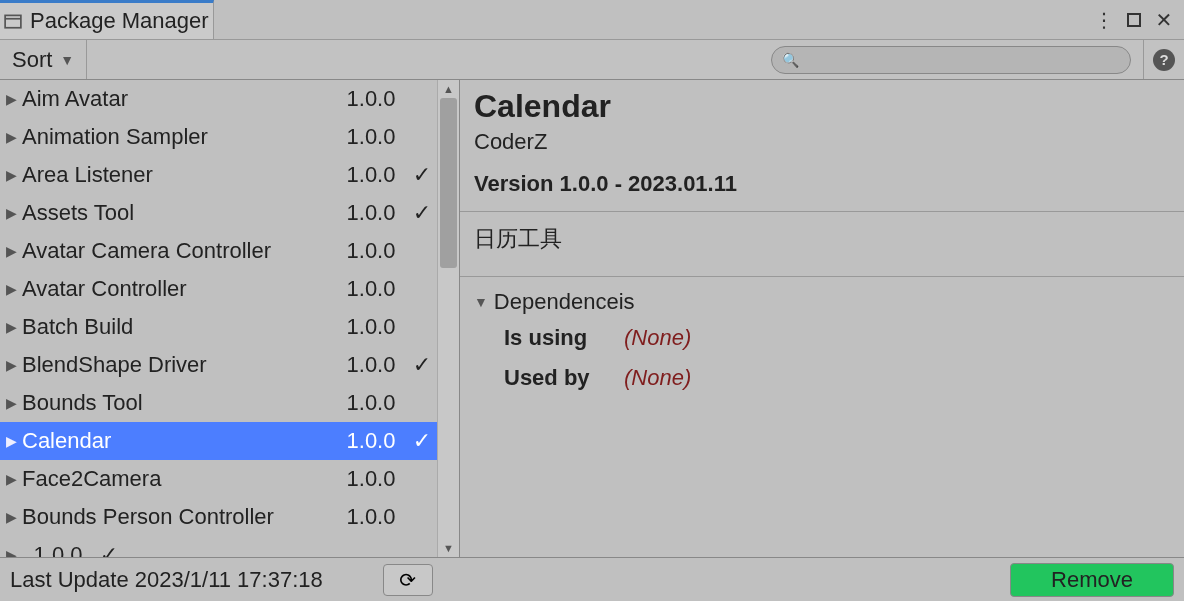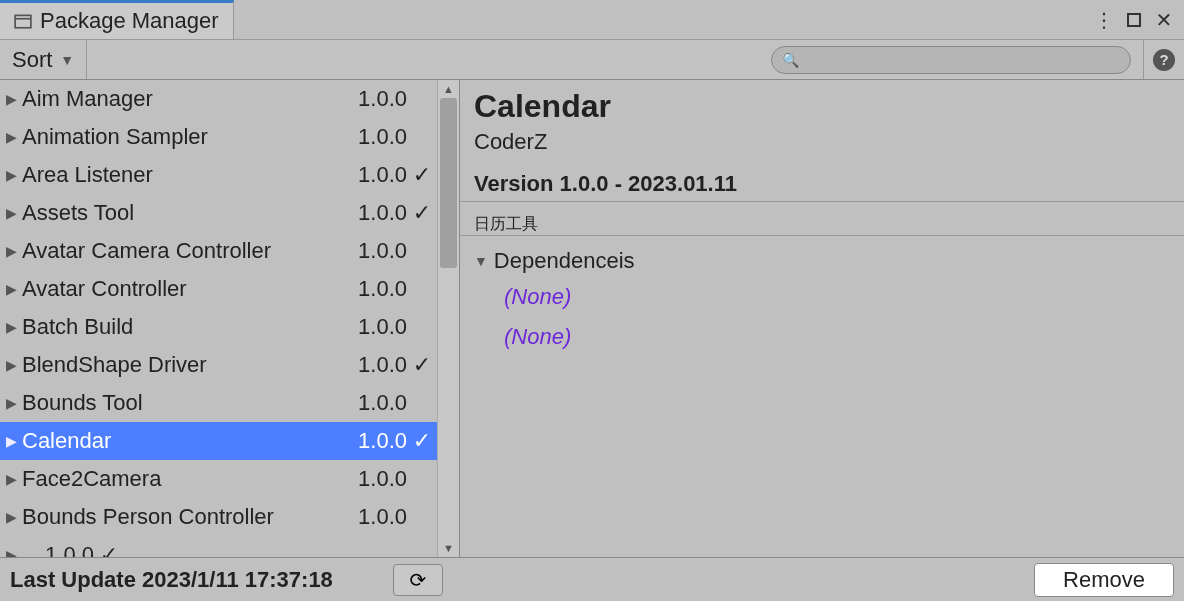--- a/index.html
+++ b/index.html
@@ -1,19 +1,19 @@
 <!DOCTYPE html>
 <html><head>
 <meta charset="utf-8">
 <style>
 * { margin: 0; padding: 0; box-sizing: border-box; font-family: -apple-system, "Segoe UI", Arial, sans-serif; }
 body { width: 1184px; height: 601px; background: #C0C0C0; overflow: hidden; }
 
 .titlebar { height: 40px; background: #C0C0C0; display: flex; align-items: stretch; border-bottom: 1px solid #999; }
-.tab { display: flex; align-items: center; gap: 8px; padding: 0 14px; background: #CACACA; border-top: 3px solid #3A7CC9; border-right: 1px solid #999; font-size: 22px; color: #222; }
+.tab { display: flex; align-items: center; gap: 8px; padding: 0 4px; background: #CACACA; border-top: 3px solid #3A7CC9; border-right: 1px solid #999; font-size: 22px; color: #222; }
 .tab-icon { width: 18px; height: 18px; display: inline-flex; }
 .titlebar-spacer { flex: 1; }
 .titlebar-icons { display: flex; align-items: center; gap: 6px; padding-right: 8px; }
 .titlebar-icons span { width: 24px; height: 24px; display: inline-flex; align-items: center; justify-content: center; color: #333; font-size: 20px; cursor: pointer; }
 
 .toolbar { height: 40px; background: #C2C2C2; display: flex; align-items: center; border-bottom: 1px solid #888; }
 .sort-btn { display: flex; align-items: center; gap: 8px; padding: 0 12px; height: 100%; font-size: 22px; color: #222; border-right: 1px solid #999; cursor: pointer; }
 .sort-btn .caret { font-size: 14px; color: #555; }
 .toolbar-spacer { flex: 1; }
 .search-box { width: 360px; height: 28px; background: #B5B5B5; border: 1px solid #888; border-radius: 14px; margin-right: 12px; display: flex; align-items: center; padding: 0 10px; }
@@ -24,44 +24,44 @@
 
 .main { display: flex; height: 477px; }
 
 .list-wrap { width: 460px; display: flex; border-right: 1px solid #888; }
 .list { flex: 1; overflow: hidden; }
 .row { height: 38px; display: flex; align-items: center; padding-left: 6px; font-size: 22px; color: #222; cursor: pointer; }
 .row.selected { background: #4C7EFF; color: #fff; }
 .row .tri { width: 16px; font-size: 14px; color: #555; }
 .row.selected .tri { color: #eef; }
 .row .name { flex: 1; }
-.row .ver { width: 72px; text-align: right; }
+.row .ver { width: 72px; text-align: center; }
 .row .chk { width: 30px; text-align: center; }
 .scrollbar { width: 22px; background: #C8C8C8; border-left: 1px solid #aaa; position: relative; }
 .thumb { position: absolute; left: 2px; right: 2px; top: 18px; height: 170px; background: #A0A0A0; border-radius: 3px; }
 .sarrow { position: absolute; left: 0; right: 0; height: 18px; display: flex; align-items: center; justify-content: center; font-size: 11px; color: #555; }
 .sarrow.up { top: 0; } .sarrow.down { bottom: 0; }
 
 .detail { flex: 1; padding: 8px 14px; color: #222; }
 .detail h1 { font-size: 32px; font-weight: bold; margin-bottom: 4px; }
 .detail .author { font-size: 22px; margin-bottom: 16px; }
-.detail .version { font-size: 22px; font-weight: bold; margin-bottom: 4px; }
+.detail .version { font-size: 22px; font-weight: bold; margin-bottom: 14px; }
 .divider { height: 1px; background: #999; margin: 0 -14px 12px -14px; }
-.desc { font-size: 16px; }
+.desc { font-size: 22px; margin-bottom: 22px; }
 .deps-hdr { display: flex; align-items: center; gap: 6px; font-size: 22px; margin-bottom: 10px; }
 .deps-hdr .tri2 { font-size: 14px; color: #555; }
 .deprow { display: flex; padding-left: 30px; font-size: 22px; margin-bottom: 14px; }
 .deprow .lbl { width: 120px; font-weight: bold; }
-.deprow .val { font-style: italic; color: #6d28d9; }
+.deprow .val { font-style: italic; color: #7f1d1d; }
 
 .footer { height: 44px; background: #C0C0C0; border-top: 1px solid #888; display: flex; align-items: center; padding: 0 10px; }
-.footer-text { font-size: 22px; color: #222; flex: 0 0 auto; font-weight: bold; }
+.footer-text { font-size: 22px; color: #222; flex: 0 0 auto; }
 .refresh-btn { width: 50px; height: 32px; margin-left: 60px; background: #C8C8C8; border: 1px solid #888; border-radius: 4px; display: flex; align-items: center; justify-content: center; cursor: pointer; font-size: 20px; }
 .footer-spacer { flex: 1; }
-.remove-btn { height: 34px; padding: 0 28px; background: #ffffff; border: 1px solid #888; border-radius: 4px; font-size: 22px; color: #222; cursor: pointer; }
+.remove-btn { height: 34px; padding: 0 40px; background: #22c55e; border: 1px solid #888; border-radius: 4px; font-size: 22px; color: #222; cursor: pointer; }
 </style>
 </head>
 <body>
 
 <div class="titlebar">
   <div class="tab">
     <span class="tab-icon">
       <svg viewBox="0 0 16 16">
           <rect x="1" y="3" width="14" height="11" fill="none" stroke="#555" stroke-width="1.5"></rect>
           <line x1="1" y1="6" x2="15" y2="6" stroke="#555" stroke-width="1.5"></line>
@@ -94,21 +94,21 @@
   <div class="help-btn">
     <div class="help-circle">?</div>
   </div>
 </div>
 
 <div class="main">
   <div class="list-wrap">
     <div class="list" id="pkg-list">
         <div class="row">
           <span class="tri">▶</span>
-          <span class="name">Aim Manager</span>
+          <span class="name">Aim Avatar</span>
           <span class="ver">1.0.0</span>
           <span class="chk"></span>
         </div>
         <div class="row">
           <span class="tri">▶</span>
           <span class="name">Animation Sampler</span>
           <span class="ver">1.0.0</span>
           <span class="chk"></span>
         </div>
         <div class="row">
@@ -189,23 +189,25 @@
     <div class="author">CoderZ</div>
     <div class="version">Version 1.0.0 - 2023.01.11</div>
     <div class="divider"></div>
     <div class="desc">日历工具</div>
     <div class="divider"></div>
     <div class="deps-hdr">
       <span class="tri2">▼</span>
       <span>Dependenceis</span>
     </div>
     <div class="deprow">
+      <span class="lbl">Is using</span>
       <span class="val">(None)</span>
     </div>
     <div class="deprow">
+      <span class="lbl">Used by</span>
       <span class="val">(None)</span>
     </div>
   </div>
 </div>
 
 <div class="footer">
   <span class="footer-text">Last Update 2023/1/11 17:37:18</span>
   <div class="refresh-btn">
     <span>⟳</span>
   </div>

